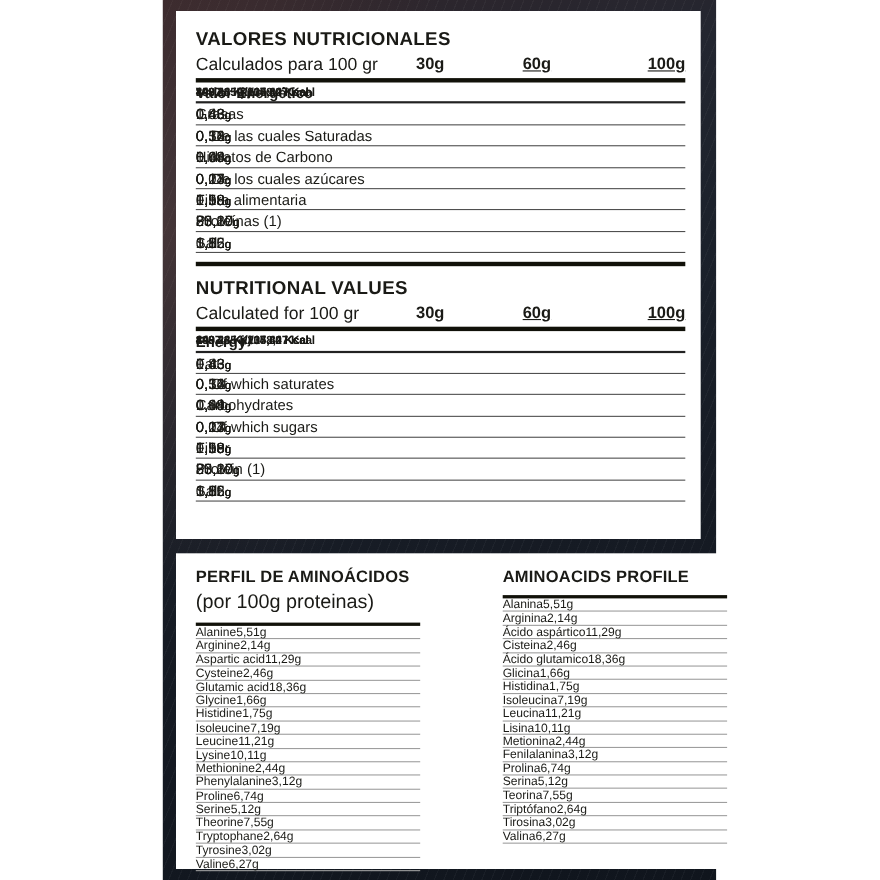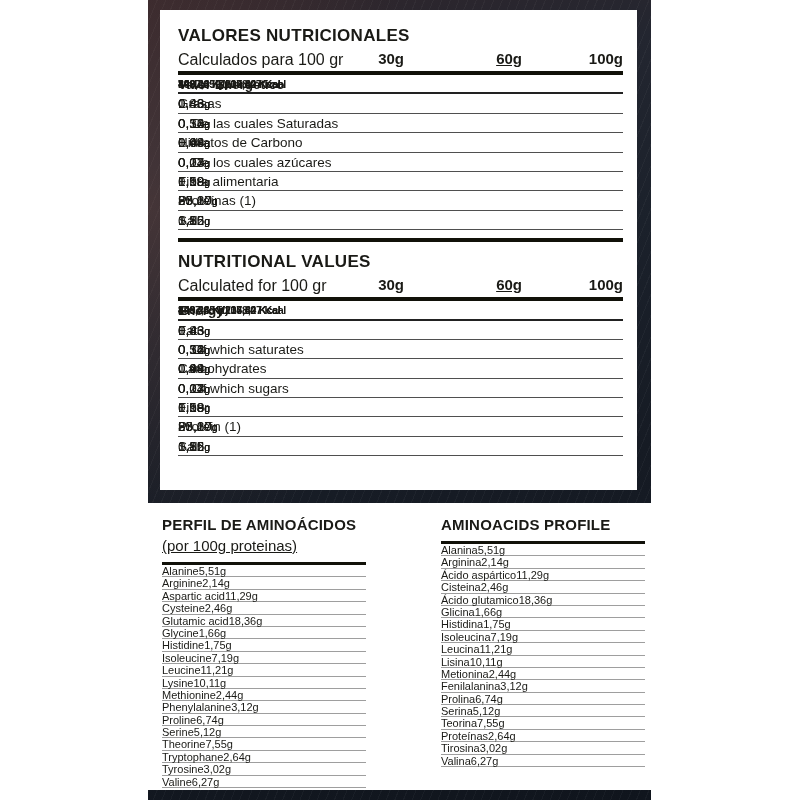--- a/index.html
+++ b/index.html
@@ -9,47 +9,47 @@
   
   .bag{position:absolute;left:148px;top:0;width:503px;height:800px;
        background:linear-gradient(165deg,#32262b 0%,#232630 18%,#1b212b 38%,#161b24 62%,#10151d 100%);}
   .bag::before{content:"";position:absolute;inset:0;
        background:repeating-linear-gradient(112deg,rgba(255,255,255,0.035) 0 1px,transparent 1px 8px);}
   .bag::after{content:"";position:absolute;inset:0;
        background:radial-gradient(circle at 0% 26%,rgba(150,90,75,0.30),transparent 42%);}
 
   .panel{position:absolute;background:#ffffff;box-sizing:border-box;}
   .panel-top{left:160px;top:10px;width:477px;height:480px;padding:0 14px 0 18px;}
-  .panel-amino{left:144px;top:503px;width:515px;height:287px;padding:0 14px 0 18px;}
+  .panel-amino{left:160px;top:503px;width:515px;height:287px;padding:0 14px 0 18px;}
 
   
   .t-head{position:relative;}
   .t-title{font-size:17px;font-weight:bold;letter-spacing:.3px;margin-top:16px;}
   .t-sub{font-size:16px;margin-top:5px;height:16px;}
   .t2 .t-title{margin-top:10px;}
   .cols{position:absolute;left:0;right:0;bottom:0;height:18px;}
   .cols .c{position:absolute;bottom:0;font-weight:bold;font-size:15px;white-space:nowrap;}
-  .c1{right:219px;} .c2{right:101px;text-decoration:underline;} .c3{right:0;}
+  .c1{right:219px;} .c2{right:122px;text-decoration:underline;} .c3{right:0;text-decoration:underline;}
   .rule{height:4px;background:#111109;margin-top:4px;}
   .rule-top{height:4px;background:#111109;margin-top:8px;}
   .nrow{position:relative;height:19.4px;border-bottom:1px solid #4f4f4f;font-size:13.5px;line-height:19px;box-sizing:border-box;}
   .nrow .lbl{position:absolute;left:0;white-space:nowrap;}
   .nrow.indent .lbl{left:14px;}
   .nrow .v{position:absolute;white-space:nowrap;}
   .nrow .v i{font-style:normal;}
   .nrow .v .unit{font-size:10.5px;}
   .nrow.energy{border-bottom:2px solid #222;font-weight:bold;}
   .nrow.energy .v{font-size:10.8px;letter-spacing:-.3px;}
   .footnote{margin-top:9px;font-size:12.5px;text-align:center;}
 
   
   .a-wrap{display:flex;justify-content:space-between;}
   .a-col{width:204px;}
   .a-title{font-size:15px;font-weight:bold;letter-spacing:.2px;margin-top:13px;white-space:nowrap;}
-  .a-sub{font-size:15px;margin-top:4px;text-decoration:underline;}
+  .a-sub{font-size:18px;margin-top:4px;}
   .a-rule{height:3px;background:#111109;margin-top:8px;}
   .arow{display:flex;justify-content:flex-start;height:12.4px;border-bottom:1px solid #9e9e9e;
         font-size:11px;line-height:12px;box-sizing:border-box;white-space:nowrap;}
 </style>
 </head>
 <body>
 
 <div class="stage">
   <div class="bag"></div>
 
@@ -376,21 +376,21 @@
               <span class="an">Serina</span>
               <span class="av">5,12g</span>
             </div>
 
             <div class="arow">
               <span class="an">Teorina</span>
               <span class="av">7,55g</span>
             </div>
 
             <div class="arow">
-              <span class="an">Proteínas</span>
+              <span class="an">Triptófano</span>
               <span class="av">2,64g</span>
             </div>
 
             <div class="arow">
               <span class="an">Tirosina</span>
               <span class="av">3,02g</span>
             </div>
 
             <div class="arow">
               <span class="an">Valina</span>

